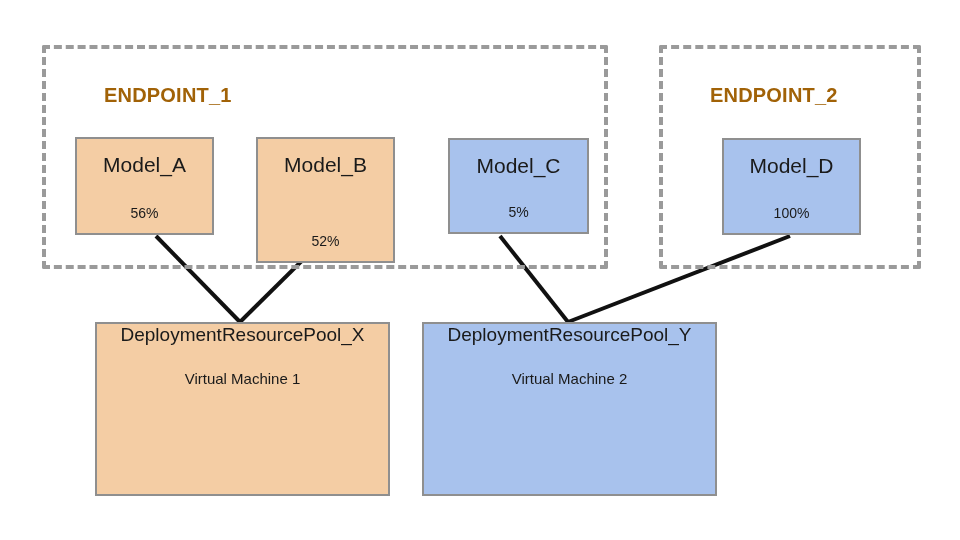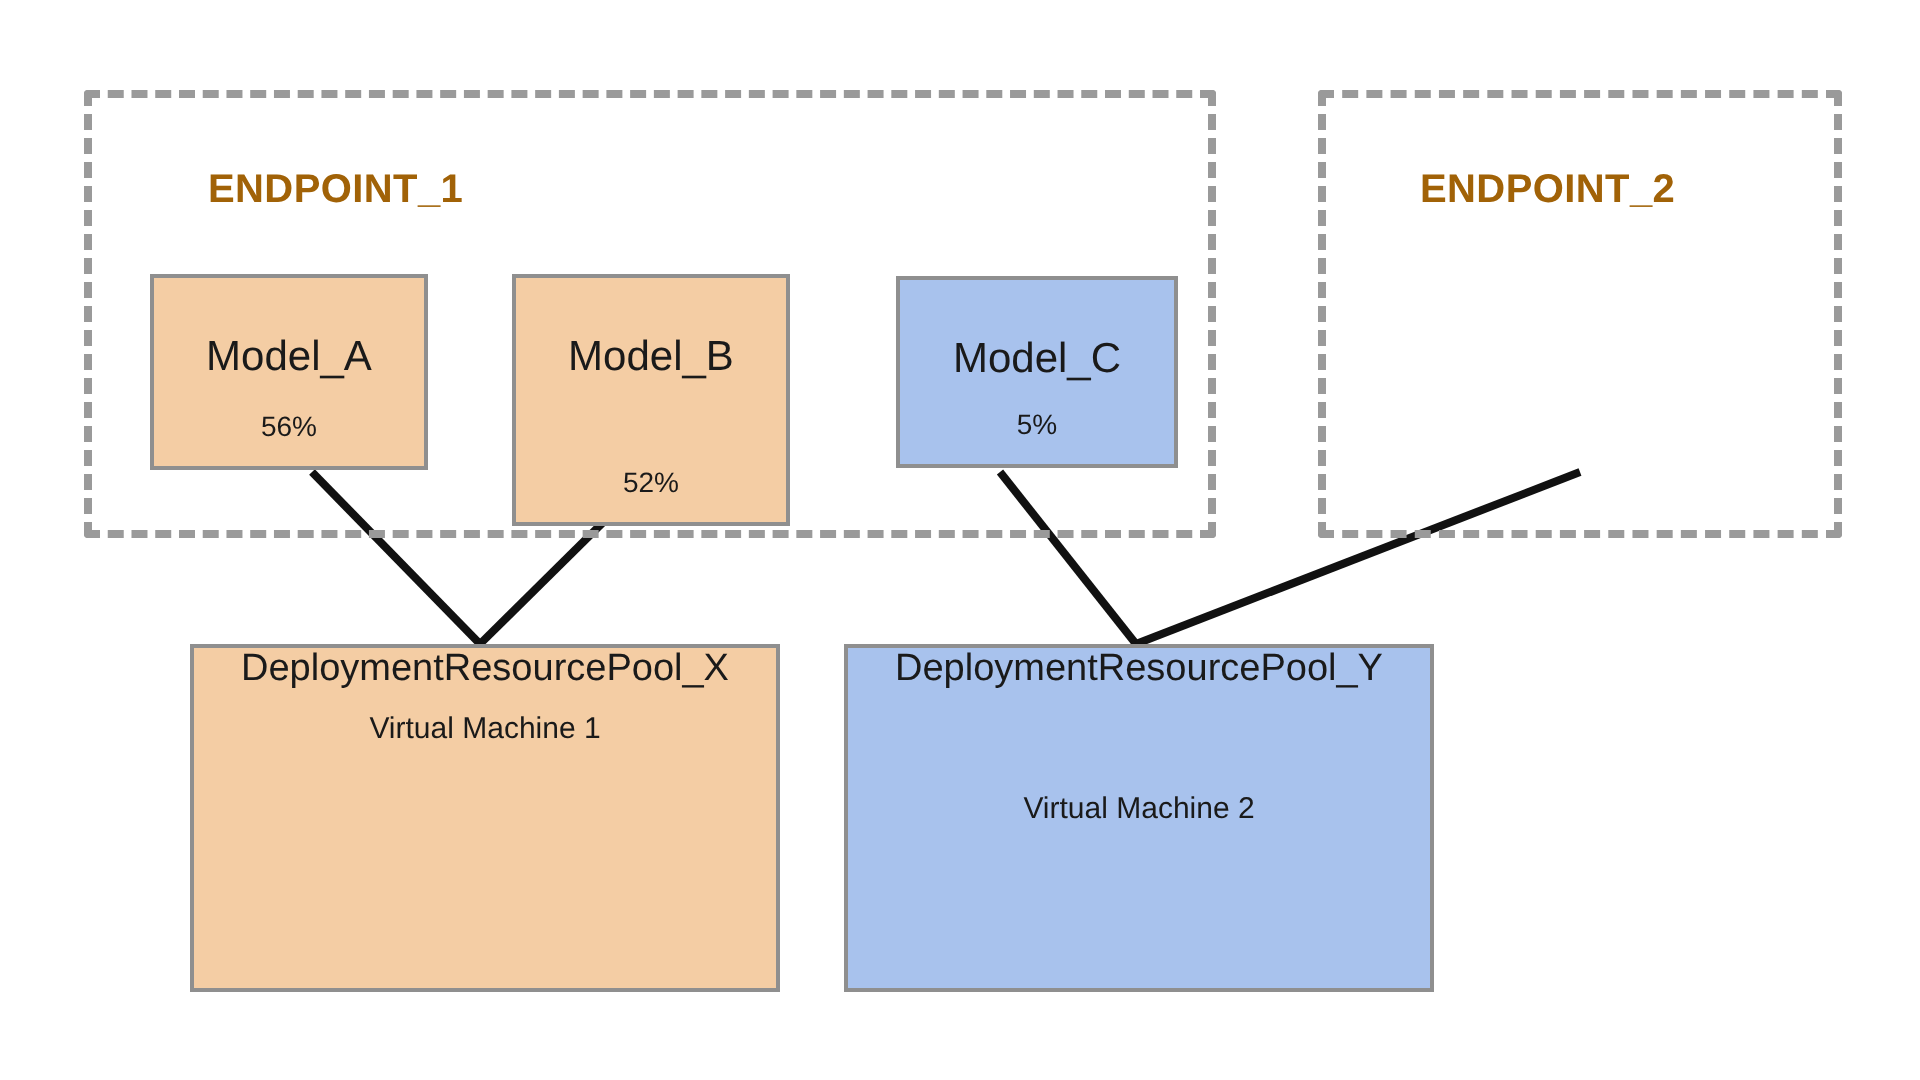--- a/index.html
+++ b/index.html
@@ -41,21 +41,21 @@
 
   
   .model-box {
     position: absolute;
     box-sizing: border-box;
     border: 2px solid #8f8f8f;
     display: flex;
     flex-direction: column;
     align-items: center;
     justify-content: flex-start;
-    padding-top: 28px;
+    padding-top: 14px;
   }
   .model-name {
     font-size: 21px;
     color: #1a1a1a;
     line-height: 1.15;
     white-space: nowrap;
   }
   .model-pct {
     position: absolute;
     bottom: 12px;
@@ -75,32 +75,32 @@
   .pool-box {
     position: absolute;
     box-sizing: border-box;
     border: 2px solid #8f8f8f;
     display: flex;
     flex-direction: column;
     align-items: center;
     justify-content: flex-start;
   }
   #pool-x { left: 95px;  top: 322px; width: 295px; height: 174px; }
-  #pool-y { left: 422px; top: 322px; width: 295px; height: 174px; gap: 40px; }
+  #pool-y { left: 422px; top: 322px; width: 295px; height: 174px; }
   .pool-name {
     font-size: 19px;
     color: #1a1a1a;
     white-space: nowrap;
     line-height: 1.2;
   }
   .pool-sub {
     font-size: 15px;
     color: #1a1a1a;
     white-space: nowrap;
-    margin-top: 9px;
+    margin-top: 23px;
   }
 
   
   #connectors {
     position: absolute;
     left: 0;
     top: 0;
     width: 960px;
     height: 540px;
     pointer-events: none;
@@ -132,20 +132,24 @@
   <div class="model-box fill-orange" id="model-b">
     <span class="model-name">Model_B</span>
     <span class="model-pct">52%</span>
   </div>
 
   <div class="model-box fill-blue" id="model-c">
     <span class="model-name">Model_C</span>
     <span class="model-pct">5%</span>
   </div>
 
+  <div class="model-box fill-blue" id="model-d">
+    <span class="model-name">Model_D</span>
+    <span class="model-pct">100%</span>
+  </div>
 
   <div class="pool-box fill-orange" id="pool-x">
     <span class="pool-name">DeploymentResourcePool_X</span>
     <span class="pool-sub">Virtual Machine 1</span>
   </div>
 
   <div class="pool-box fill-blue" id="pool-y">
     <span class="pool-name">DeploymentResourcePool_Y</span>
     <span class="pool-sub">Virtual Machine 2</span>
   </div>

